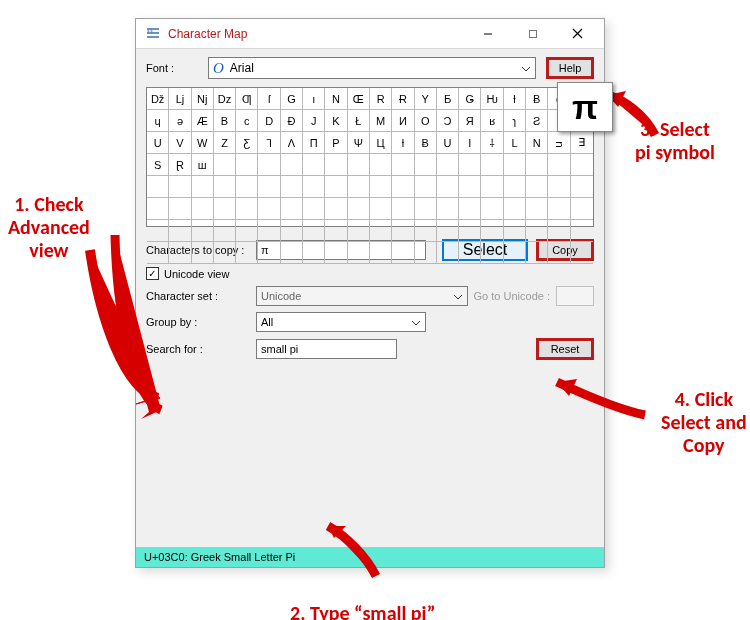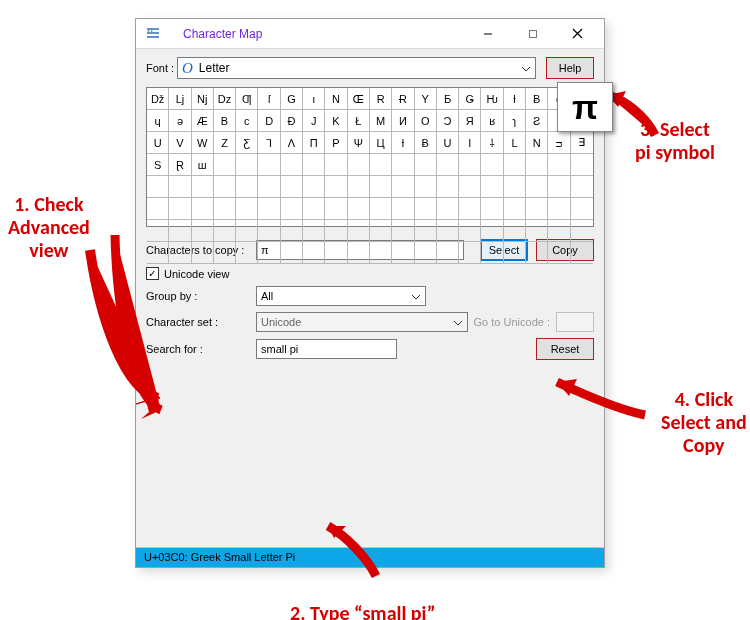--- a/index.html
+++ b/index.html
@@ -33,22 +33,21 @@
     border-bottom: 1px solid #d8d8d8;
   }
   .titlebar .app-icon {
     width: 18px; height: 18px;
     margin: 0 6px 0 4px;
     display: inline-flex; align-items: center; justify-content: center;
   }
   .titlebar .title {
     font-size: 12px;
     flex: 1;
-    color: #6d28d9;
-    margin-left: 15px;
+    color: #b91c1c;
   }
   .win-controls { display: flex; }
   .win-btn {
     width: 45px; height: 28px;
     display: flex; align-items: center; justify-content: center;
     font-family: "Segoe UI Symbol", sans-serif;
     font-size: 12px;
     color: #000;
   }
   .win-btn svg { stroke:#000; }
@@ -78,21 +77,21 @@
     font-size: 15px;
   }
   .font-select .chev {
     margin-left: auto;
   }
 
   .help-btn, .copy-btn, .reset-btn, .select-btn-inline {
     height: 22px;
     min-width: 58px;
     background: #e1e1e1;
-    border: 1px solid #b91c1c;
+    border: 3px solid #b91c1c;
     font-size: 11px;
     display: inline-flex; align-items: center; justify-content: center;
     margin-left: 8px;
     cursor: pointer;
   }
   .help-btn { min-width: 48px; margin-left: 10px; }
 
   .grid-wrap {
     border: 1px solid #808080;
     background: #fff;
@@ -150,24 +149,24 @@
   .dropdown { justify-content: space-between; }
   .dropdown.disabled { background:#f4f4f4; color:#666; }
   .goto-label { margin: 0 6px; color: #9a9a9a; font-size: 11px; }
   .goto-box {
     width: 38px; height: 20px;
     border: 1px solid #c0c0c0;
     background: #f4f4f4;
   }
 
   .select-btn {
-    height: 22px; width: 48px;
+    height: 22px; width: 86px;
     border: 2px solid #0078d7;
     background: #e5f1fb;
-    font-size: 11px;
+    font-size: 16px;
     display: inline-flex; align-items: center; justify-content: center;
     margin-left: 16px;
     cursor: pointer;
   }
 
   .checkbox {
     width: 13px; height: 13px;
     border: 1px solid #333;
     background: #fff;
     margin-right: 5px;
@@ -178,21 +177,21 @@
   }
 
   .statusbar {
     position: absolute;
     bottom: 0; left: 0; right: 0;
     border-top: 1px solid #c0c0c0;
     font-size: 11px;
     padding: 3px 8px;
     color: #000;
     height: 20px;
-    background: #0ea5e9;
+    background: #5eead4;
   }
 
   
   .callout {
     position: absolute;
     color: #d60000;
     font-family: Calibri, Arial, sans-serif;
     font-weight: bold;
     font-size: 20px;
     line-height: 1.15;
@@ -232,24 +231,24 @@
         <svg width="11" height="11">
             <path d="M1 1 L10 10 M10 1 L1 10" stroke-width="1.2"></path>
           </svg>
       </div>
     </div>
   </div>
 
   <div class="content">
 
     <div class="row">
-      <span class="lbl" style="width:31px">Font :</span>
+      <span class="lbl" style="width:62px">Font :</span>
       <div class="font-select">
         <span class="fonticon">O</span>
-        <span>Letter</span>
+        <span>Arial</span>
         <span class="chev">
           <svg width="10" height="6">
               <path d="M1 1 L5 5 L9 1" fill="none" stroke-width="1"></path>
             </svg>
         </span>
       </div>
       <div class="help-btn">Help</div>
     </div>
 
     <div class="grid-wrap">
@@ -427,39 +426,39 @@
         <div class="select-btn">Select</div>
         <div class="copy-btn">Copy</div>
       </div>
 
       <div class="row" style="margin-top:4px">
         <span class="checkbox">✓</span>
         <span>Unicode view</span>
       </div>
 
       <div class="row">
-        <span class="lbl">Group by :</span>
-        <div class="dropdown" style="max-width:170px">
-          <span>All</span>
-          <span class="chev"><svg width="10" height="6">
-                <path d="M1 1 L5 5 L9 1" fill="none" stroke-width="1"></path>
-              </svg></span>
-        </div>
-      </div>
-
-      <div class="row">
         <span class="lbl">Character set :</span>
         <div class="dropdown disabled" style="flex:1">
           <span>Unicode</span>
           <span class="chev"><svg width="10" height="6">
                 <path d="M1 1 L5 5 L9 1" fill="none" stroke-width="1"></path>
               </svg></span>
         </div>
         <span class="goto-label">Go to Unicode :</span>
         <div class="goto-box"></div>
+      </div>
+
+      <div class="row">
+        <span class="lbl">Group by :</span>
+        <div class="dropdown" style="max-width:170px">
+          <span>All</span>
+          <span class="chev"><svg width="10" height="6">
+                <path d="M1 1 L5 5 L9 1" fill="none" stroke-width="1"></path>
+              </svg></span>
+        </div>
       </div>
 
       <div class="row">
         <span class="lbl">Search for :</span>
         <div class="textinput" style="max-width:170px">
           <span>small pi</span>
         </div>
         <div style="flex:1"></div>
         <div class="reset-btn">Reset</div>
       </div>

